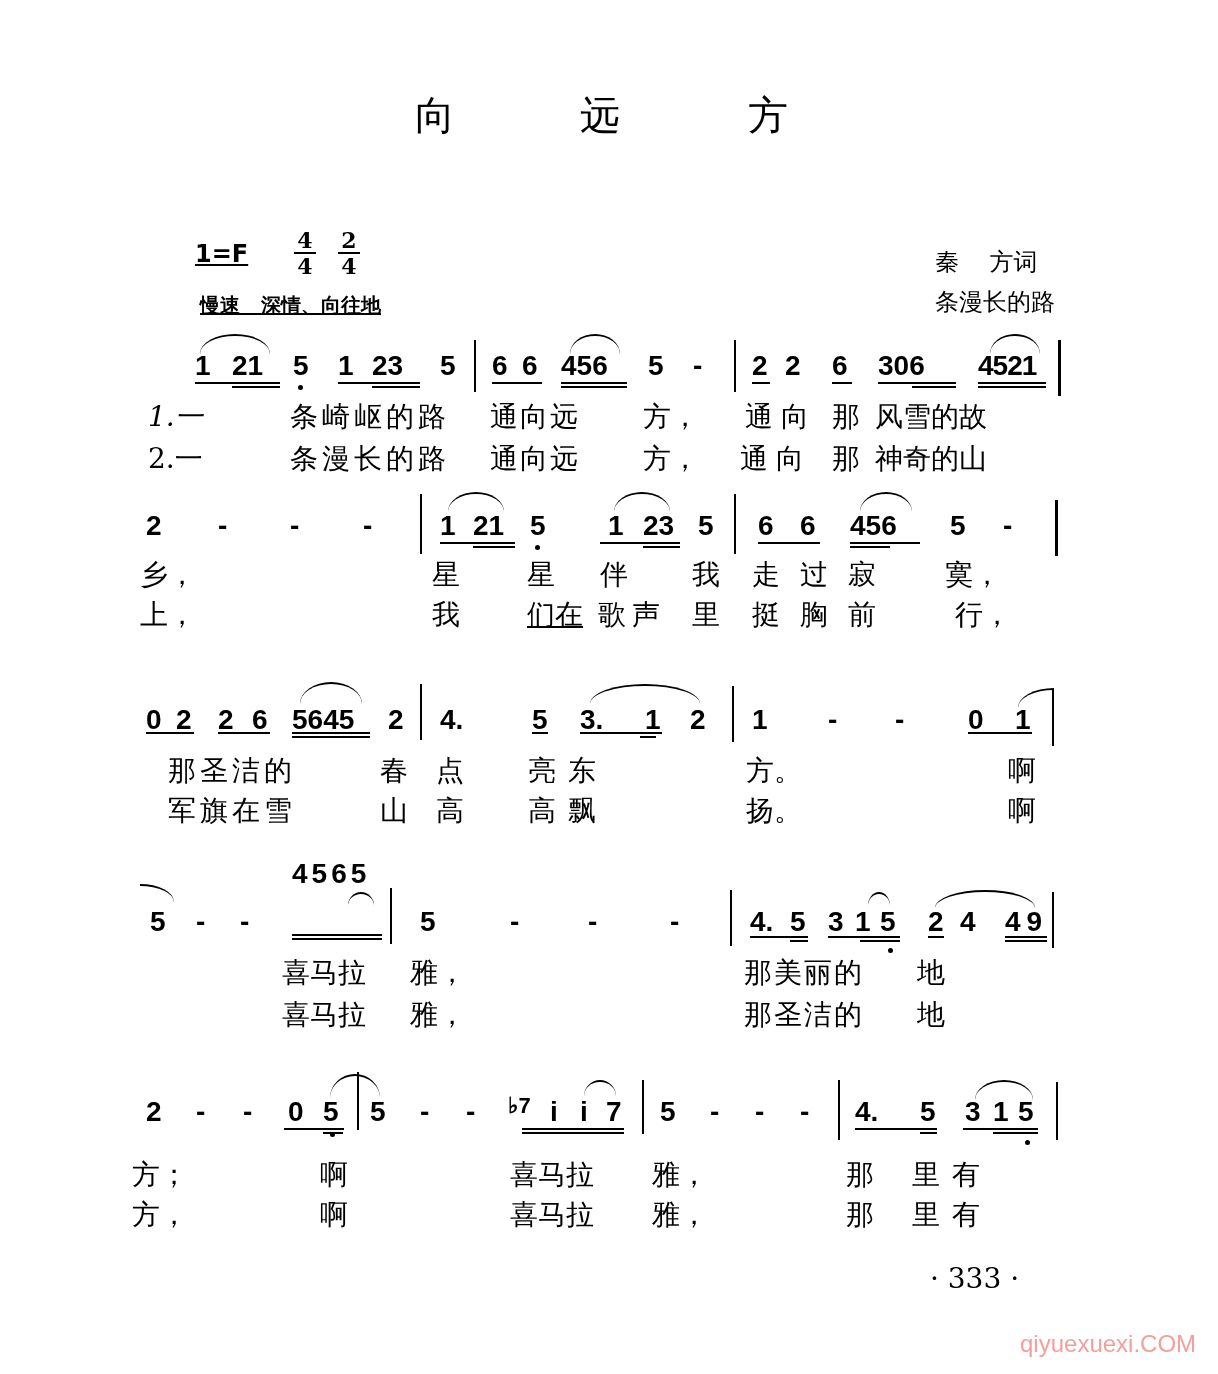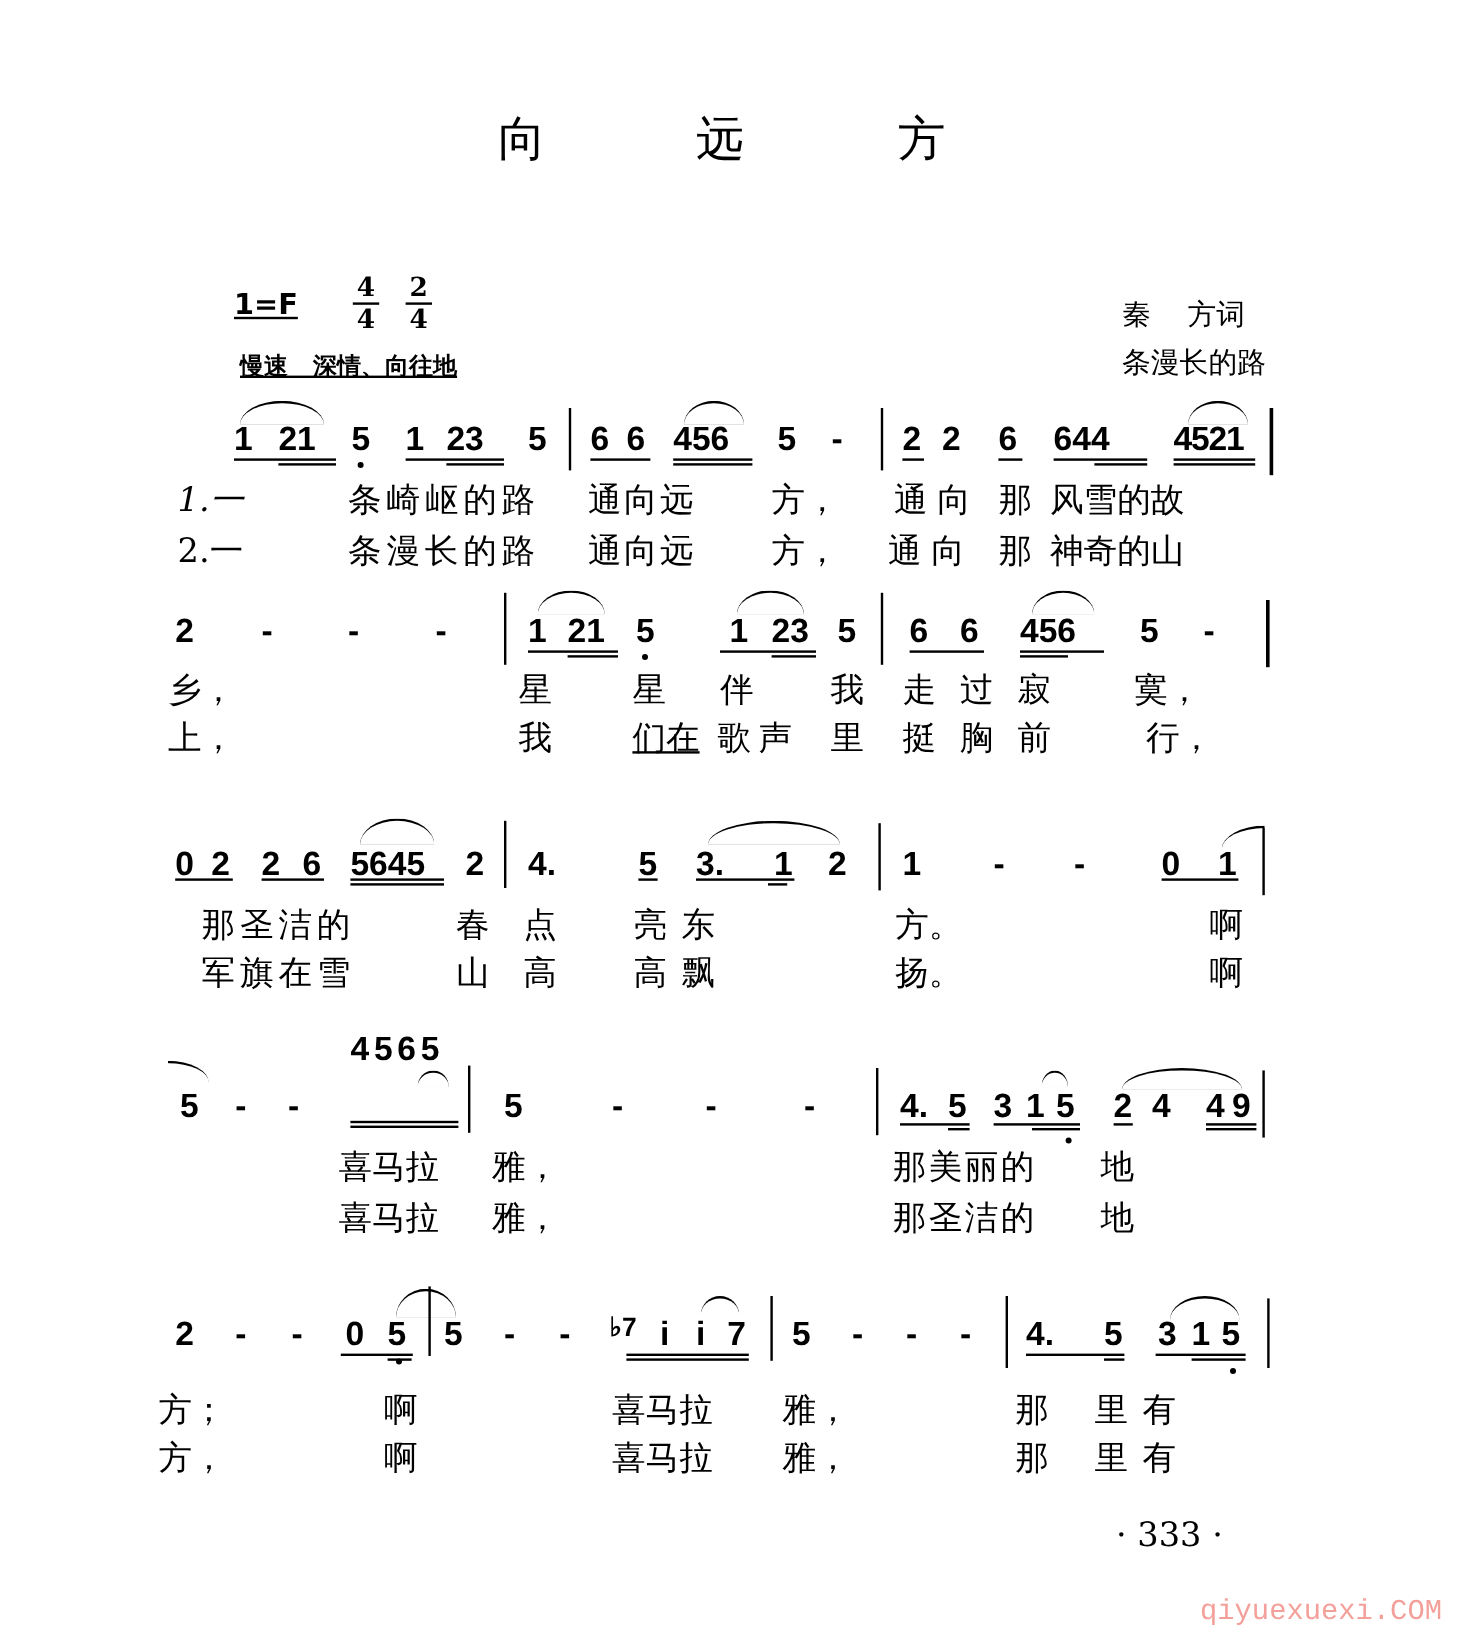--- a/index.html
+++ b/index.html
@@ -11,21 +11,21 @@
   .credit { font-family:"DejaVu Serif", serif; font-size:24px; }
   .note { font-family:"Liberation Sans", sans-serif; font-weight:bold; font-size:28px; line-height:28px; }
   .lyric { font-family:"DejaVu Serif", serif; font-size:28px; line-height:30px; }
   .bar { position:absolute; width:2px; background:#000; }
   .ul { position:absolute; height:2px; background:#000; }
   .dot { position:absolute; width:5px; height:5px; border-radius:50%; background:#000; }
   .slur { position:absolute; border-top:2px solid #000; border-radius:50% 50% 0 0 / 100% 100% 0 0; }
   .frac { position:absolute; font-family:"DejaVu Serif", serif; font-weight:bold; font-size:22px; text-align:center; width:22px; line-height:22px; }
   .frac .line { height:2px; background:#000; margin:1px 0; }
   .pagenum { font-family:"DejaVu Serif", serif; font-size:28px; }
-  .watermark { font-family:Liberation Mono, monospace; font-size:24px; color:#f4a09a; }
+  .watermark { font-family:Liberation Sans, sans-serif; font-size:24px; color:#f4a09a;margin-left:20px; }
 </style>
 </head>
 <body>
 
 <div class="abs title" style="left:415px;">向</div>
 <div class="abs title" style="left:580px;">远</div>
 <div class="abs title" style="left:748px;">方</div>
 
 <div class="abs meta" style="left:195px; top:240px; font-size:24px;">1=F</div>
 <div class="frac" style="left:294px; top:229px;">
@@ -54,21 +54,21 @@
   <div class="bar" style="left:474px; top:340px; height:52px;"></div>
   <div class="abs note" style="left:492px; top:352px;">6</div>
   <div class="abs note" style="left:522px; top:352px;">6</div>
   <div class="abs note" style="left:561px; top:352px;">456</div>
   <div class="abs note" style="left:648px; top:352px;">5</div>
   <div class="abs note" style="left:693px; top:352px;">-</div>
   <div class="bar" style="left:734px; top:340px; height:52px;"></div>
   <div class="abs note" style="left:752px; top:352px;">2</div>
   <div class="abs note" style="left:785px; top:352px;">2</div>
   <div class="abs note" style="left:832px; top:352px;">6</div>
-  <div class="abs note" style="left:878px; top:352px;">644</div>
+  <div class="abs note" style="left:878px; top:352px;">306</div>
   <div class="abs note" style="left:978px; top:352px; letter-spacing:-1px;">4521</div>
   <div class="bar" style="left:1058px; top:340px; height:56px; width:3px;"></div>
 
   <div class="ul" style="left:195px; top:382px; width:85px;"></div>
   <div class="ul" style="left:232px; top:386px; width:48px;"></div>
   <div class="ul" style="left:338px; top:382px; width:82px;"></div>
   <div class="ul" style="left:372px; top:386px; width:48px;"></div>
   <div class="ul" style="left:492px; top:382px; width:50px;"></div>
   <div class="ul" style="left:561px; top:382px; width:66px;"></div>
   <div class="ul" style="left:561px; top:386px; width:66px;"></div>

